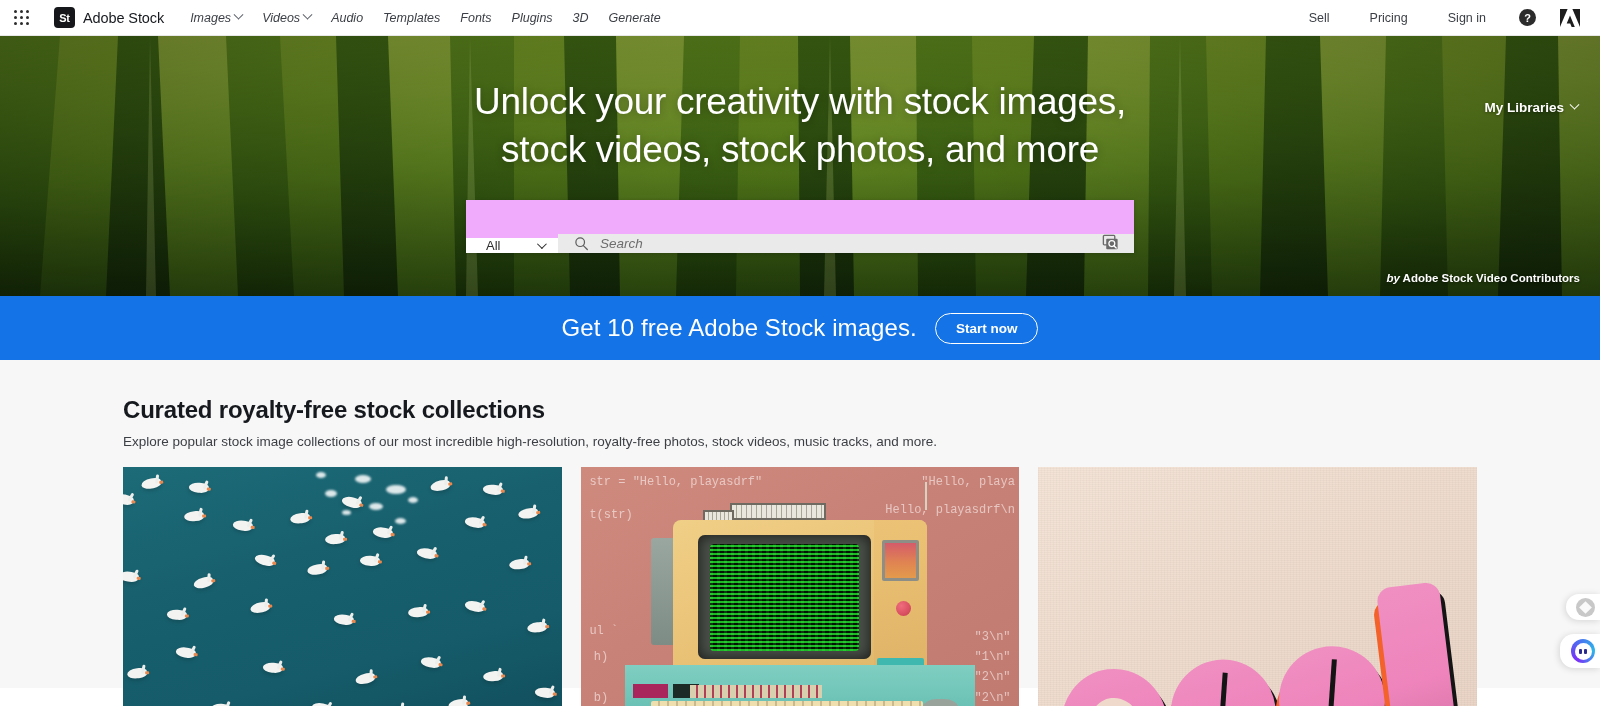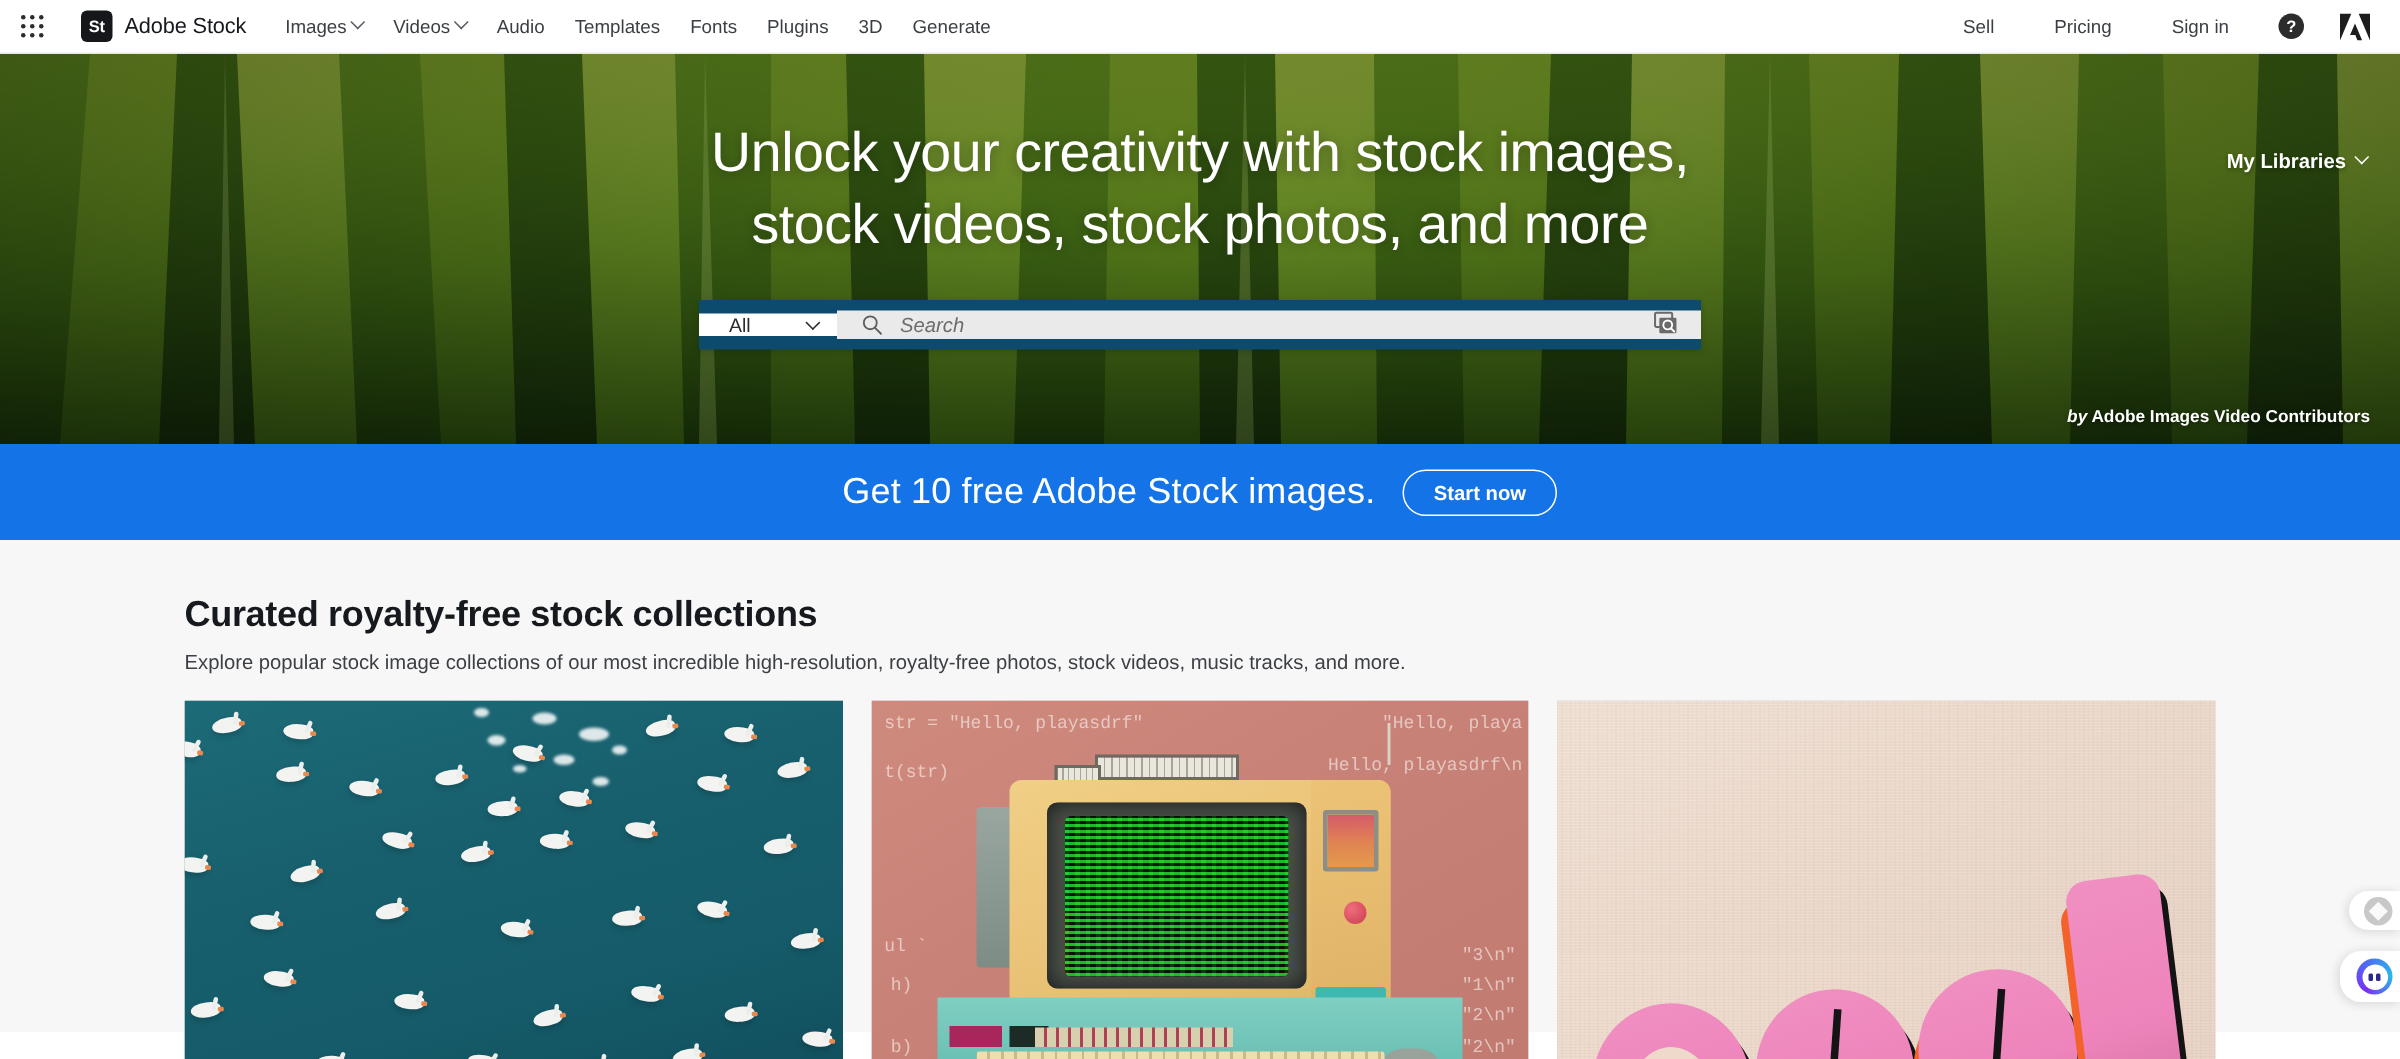--- a/index.html
+++ b/index.html
@@ -40,21 +40,21 @@
     width: 21px; height: 21px;
     background: #15171a;
     border-radius: 4px;
     color: #fff;
     font-size: 11px; font-weight: bold;
     display: flex; align-items: center; justify-content: center;
     letter-spacing: -0.2px;
   }
   .brand-name { font-size: 14.5px; font-weight: normal; color: #16191d; letter-spacing: -0.1px; }
 
-  .nav-links { display: flex; align-items: flex-end; gap: 0; margin-left: 16px; }
+  .nav-links { display: flex; align-items: flex-end; gap: 0; margin-left: 16px; font-style: italic; }
   .nav-item {
     display: flex; align-items: center; gap: 4px;
     font-size: 12.5px; color: #3b3f45;
     padding: 6px 10px;
     cursor: pointer; white-space: nowrap;
   }
   .chev {
     display: inline-block;
     width: 7px; height: 7px;
     border-right: 1.3px solid #5a5f66;
@@ -112,23 +112,23 @@
     font-size: 37px;
     line-height: 1.3;
     font-weight: normal;
     text-align: center;
     letter-spacing: -0.3px;
     text-shadow: 0 1px 8px rgba(0,0,0,0.3);
     max-width: 900px;
   }
   .searchbar {
     margin-top: 26px;
-    width: 668px; height: 33px;
-    display: flex; align-items: center;
-    background: #0c4a6e;
+    width: 668px; height: 53px;
+    display: flex; align-items: flex-end;
+    background: #f0abfc;
     box-shadow: 0 1px 4px rgba(0,0,0,0.18);
   }
   .search-select {
     width: 92px;
     background: #fff;
     display: flex; align-items: center; justify-content: space-between;
     padding: 0 14px 0 20px;
     font-size: 13px; color: #2c2c2c;
     cursor: pointer; flex: none;
   }
@@ -521,21 +521,21 @@
             <circle cx="11.4" cy="10.1" r="3.1" fill="none" stroke="#ffffff" stroke-width="1.3"></circle>
             <line x1="13.6" y1="12.4" x2="16" y2="14.8" stroke="#ffffff" stroke-width="1.4" stroke-linecap="round"></line>
           </svg>
         </div>
       </div>
     </div>
   </div>
 
   <div class="attribution">
     <em>by</em>
-    <span>Adobe Images Video Contributors</span>
+    <span>Adobe Stock Video Contributors</span>
   </div>
 </section>
 
 <section class="promo">
   <span class="promo-text">Get 10 free Adobe Stock images.</span>
   <button class="promo-btn">Start now</button>
 </section>
 
 <main class="main">
   <div class="main-inner">

